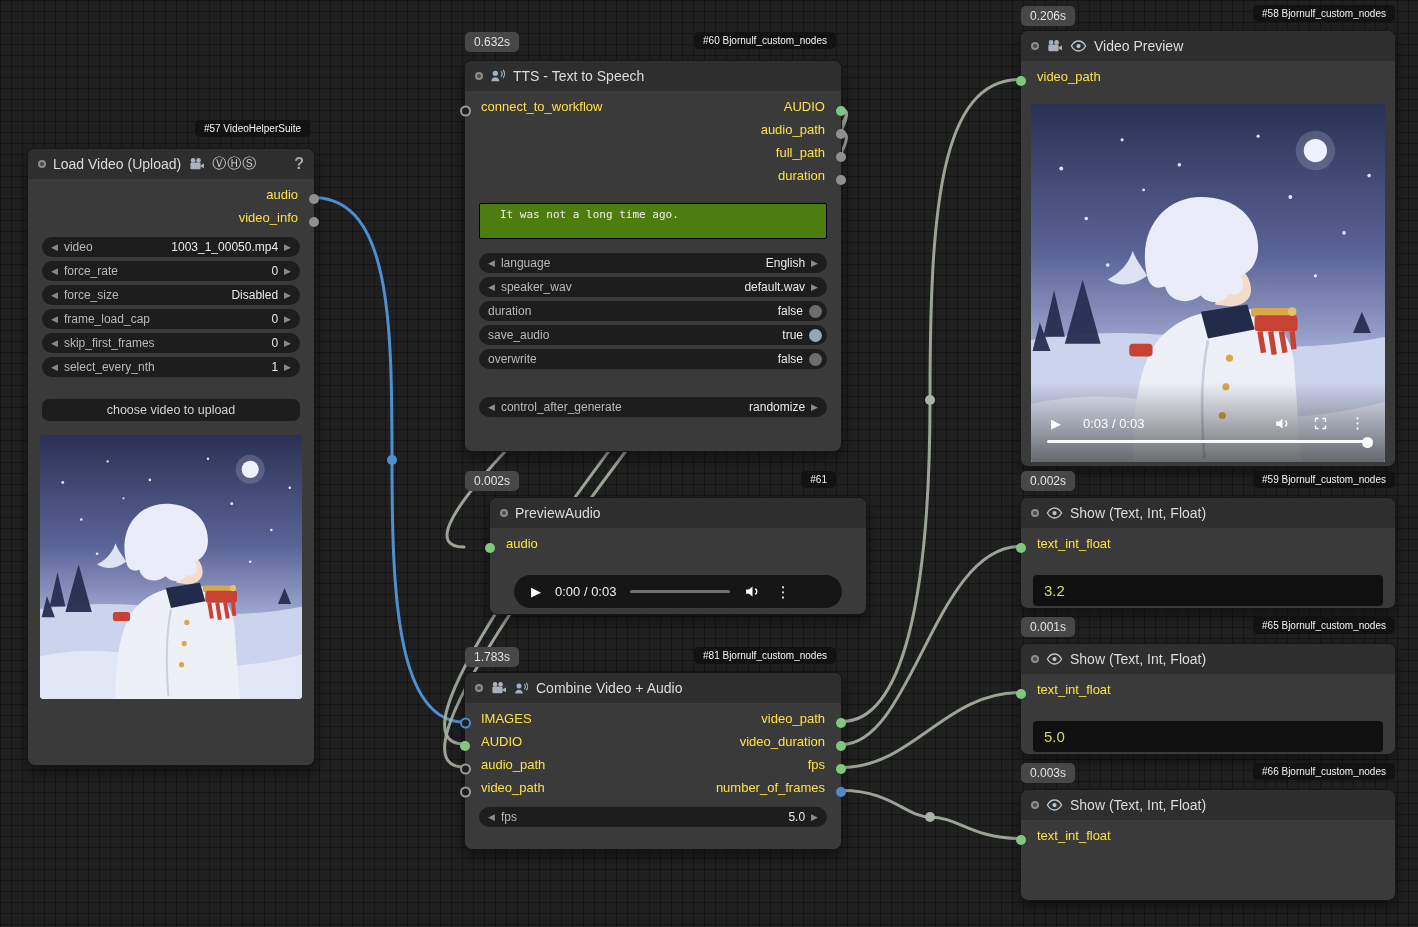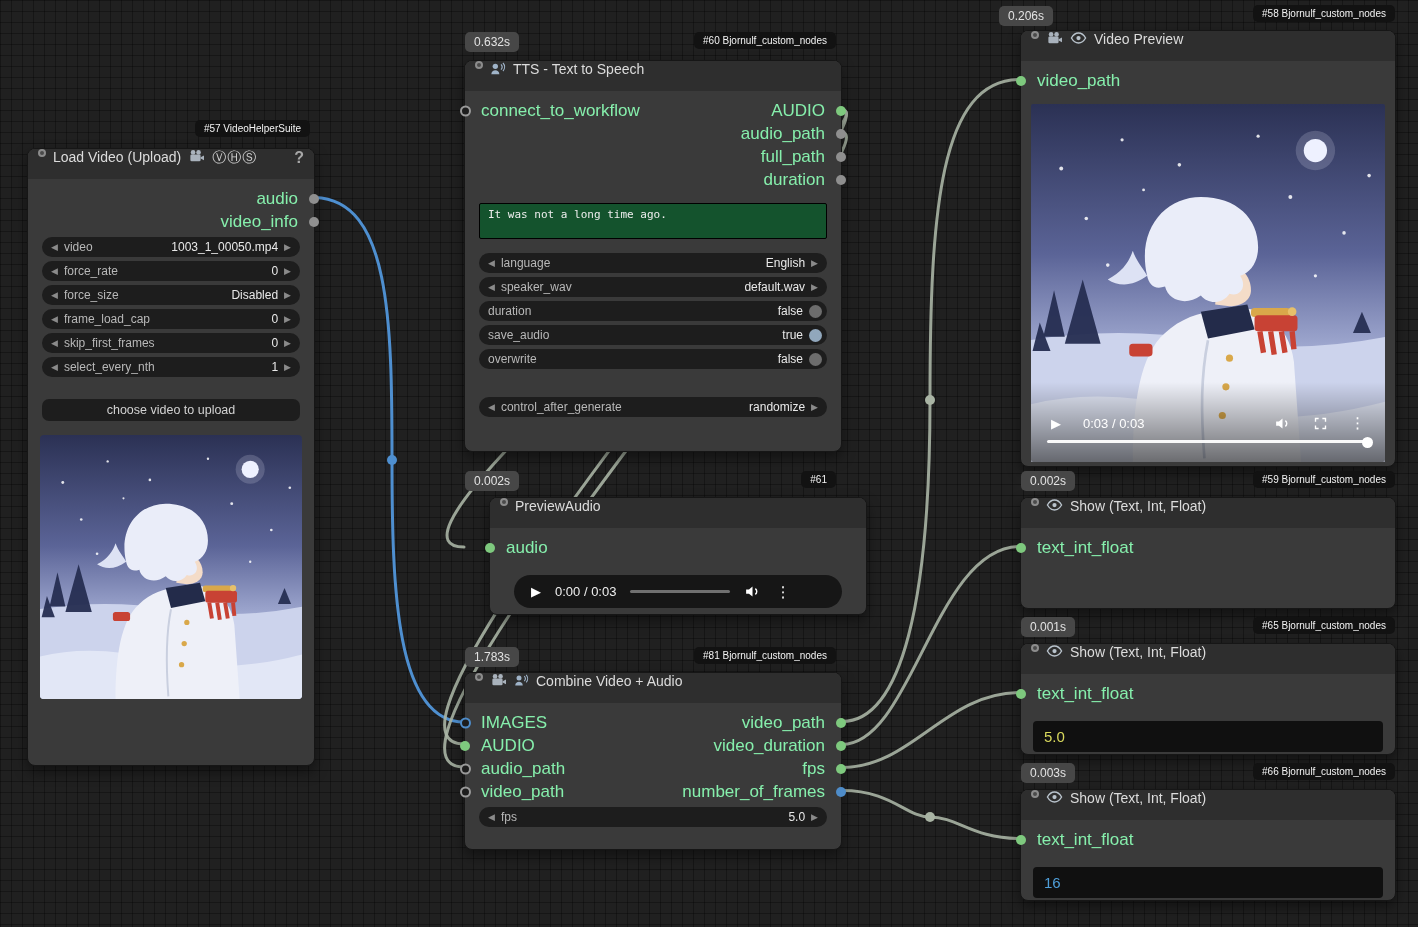--- a/index.html
+++ b/index.html
@@ -23,50 +23,50 @@
   .linkdot{fill:var(--link)}
   .linkdot.blue{fill:var(--link-blue)}
 
   .badge-order{position:absolute;z-index:3;background:var(--badge-dark);color:#f2f2f2;
     font-size:10px;padding:3px 9px;border-radius:5px;white-space:nowrap}
   .badge-time{position:absolute;z-index:3;background:var(--badge-gray);color:#e3e3e3;
     font-size:12px;padding:3px 9px;border-radius:5px;white-space:nowrap}
 
   .node{position:absolute;z-index:2;background:var(--node-bg);border:1px solid #161616;
     border-radius:8px;box-shadow:0 6px 14px rgba(0,0,0,.45)}
-  .nheader{height:30px;display:flex;gap:7px;padding:0 10px;
+  .nheader{height:30px;display:flex;align-items:center;gap:7px;padding:0 10px;
     background:var(--node-header);border-radius:7px 7px 0 0;font-size:14px;color:#dcdcdc;white-space:nowrap}
   .cdot{width:8px;height:8px;border-radius:50%;background:#4a4a4a;border:2px solid #8c8c8c;flex:none}
   .help{margin-left:auto;color:#a8a8a8;font-size:16px;font-weight:bold}
   .vhs{color:#cfcfcf;letter-spacing:1px}
   .icon{flex:none;display:block}
 
   .io-wrap{padding-top:8px}
-  .io-row{position:relative;height:23px;display:flex;align-items:center;padding:0 16px;
-    font-size:17px;color:#86efac}
+  .io-row{position:relative;height:23px;display:flex;align-items:flex-start;padding:0 16px;
+    font-size:13px;color:#fde047}
   .io-row .ilabel{margin-right:auto}
   .io-row .olabel{margin-left:auto}
   .port{position:absolute;top:50%;transform:translateY(-50%);width:10px;height:10px;
     border-radius:50%;background:#8a8a8a}
   .port.in{left:-5px}.port.out{right:-5px}
   .p-blue{background:var(--port-blue)} .p-green{background:var(--port-green)} .p-gray{background:#8f8f8f}
   .ring{width:11px;height:11px;background:#1d1d1d;border:2.5px solid #9a9a9a}
   .ring.red{border-color:var(--port-red)} .ring.blue{border-color:var(--port-blue)}
 
   .widget{height:20px;border-radius:10px;background:var(--widget-bg);margin:4px 14px;
     display:flex;align-items:center;gap:6px;padding:0 9px;font-size:12px;color:#b8b8b8}
   .warrow{font-size:9px;color:#8a8a8a;line-height:1}
   .wvalue{margin-left:auto;color:#e9e9e9}
   .knob{width:13px;height:13px;border-radius:50%;background:#6d6d6d;flex:none;margin-right:-4px}
   .knob.on{background:#91a7bc}
   .upload-btn{height:22px;border-radius:7px;background:var(--widget-bg);margin:22px 14px 0;
     display:flex;align-items:center;justify-content:center;font-size:12.5px;color:#d2d2d2}
 
-  .textbox{margin:12px 14px 0;height:36px;background:#14532d;border:1px solid #000;
-    border-radius:2px;padding:4px 8px;font-family:"DejaVu Sans Mono",monospace;
+  .textbox{margin:12px 14px 0;height:36px;background:#4d7c0f;border:1px solid #000;
+    border-radius:2px;padding:4px 20px;font-family:"DejaVu Sans Mono",monospace;
     font-size:11px;color:#eee}
   .mt14{margin-top:14px}.mt28{margin-top:28px}
 
   .preview-img{position:relative;margin:14px 12px 12px;height:264px;border-radius:4px;overflow:hidden}
   .art{position:absolute;inset:0;width:100%;height:100%;display:block}
 
   .audio-player{margin:16px 24px 0;height:33px;border-radius:17px;background:#161616;
     display:flex;align-items:center;gap:14px;padding:0 17px;color:#eee;font-size:13px}
   .play{color:#fff;font-size:13px}
   .slider{width:100px;height:3px;background:#707070;border-radius:2px}
@@ -160,21 +160,21 @@
     <circle class="linkdot" cx="930" cy="817" r="5"></circle>
   </svg>
 
   <div class="badge-order" style="right:1108px;top:120px">#57 VideoHelperSuite</div>
   <div class="badge-time" style="left:465px;top:32px">0.632s</div>
   <div class="badge-order" style="right:582px;top:32px">#60 Bjornulf_custom_nodes</div>
   <div class="badge-time" style="left:465px;top:471px">0.002s</div>
   <div class="badge-order" style="right:582px;top:471px">#61</div>
   <div class="badge-time" style="left:465px;top:647px">1.783s</div>
   <div class="badge-order" style="right:582px;top:647px">#81 Bjornulf_custom_nodes</div>
-  <div class="badge-time" style="left:999px;top:6px">0.206s</div>
+  <div class="badge-time" style="left:1021px;top:6px">0.206s</div>
   <div class="badge-order" style="right:23px;top:5px">#58 Bjornulf_custom_nodes</div>
   <div class="badge-time" style="left:1021px;top:471px">0.002s</div>
   <div class="badge-order" style="right:23px;top:471px">#59 Bjornulf_custom_nodes</div>
   <div class="badge-time" style="left:1021px;top:617px">0.001s</div>
   <div class="badge-order" style="right:23px;top:617px">#65 Bjornulf_custom_nodes</div>
   <div class="badge-time" style="left:1021px;top:763px">0.003s</div>
   <div class="badge-order" style="right:23px;top:763px">#66 Bjornulf_custom_nodes</div>
 
   <div class="node" style="left:27px;top:148px;width:288px;height:618px">
     <div class="nheader">
@@ -434,20 +434,23 @@
         <circle cx="12" cy="9" r="3" fill="#b9c3cc"></circle>
       </svg>
       <span>Show (Text, Int, Float)</span>
     </div>
     <div class="io-wrap">
       <div class="io-row">
         <span class="port in p-green"></span>
         <span class="ilabel">text_int_float</span>
       </div>
     </div>
+    <div class="value-box">
+      <span class="float-value">3.2</span>
+    </div>
   </div>
 
   <div class="node" style="left:1020px;top:643px;width:376px;height:112px">
     <div class="nheader">
       <span class="cdot"></span>
       <svg class="icon" width="17" height="14" viewBox="0 0 24 18">
         <path d="M2 9s4-7 10-7 10 7 10 7-4 7-10 7S2 9 2 9z" fill="none" stroke="#b9c3cc" stroke-width="2"></path>
         <circle cx="12" cy="9" r="3" fill="#b9c3cc"></circle>
       </svg>
       <span>Show (Text, Int, Float)</span>
@@ -471,18 +474,15 @@
         <circle cx="12" cy="9" r="3" fill="#b9c3cc"></circle>
       </svg>
       <span>Show (Text, Int, Float)</span>
     </div>
     <div class="io-wrap">
       <div class="io-row">
         <span class="port in p-green"></span>
         <span class="ilabel">text_int_float</span>
       </div>
     </div>
-    <div class="value-box">
-      <span class="int-value">16</span>
-    </div>
   </div>
 
 </div>
 
 </body></html>

